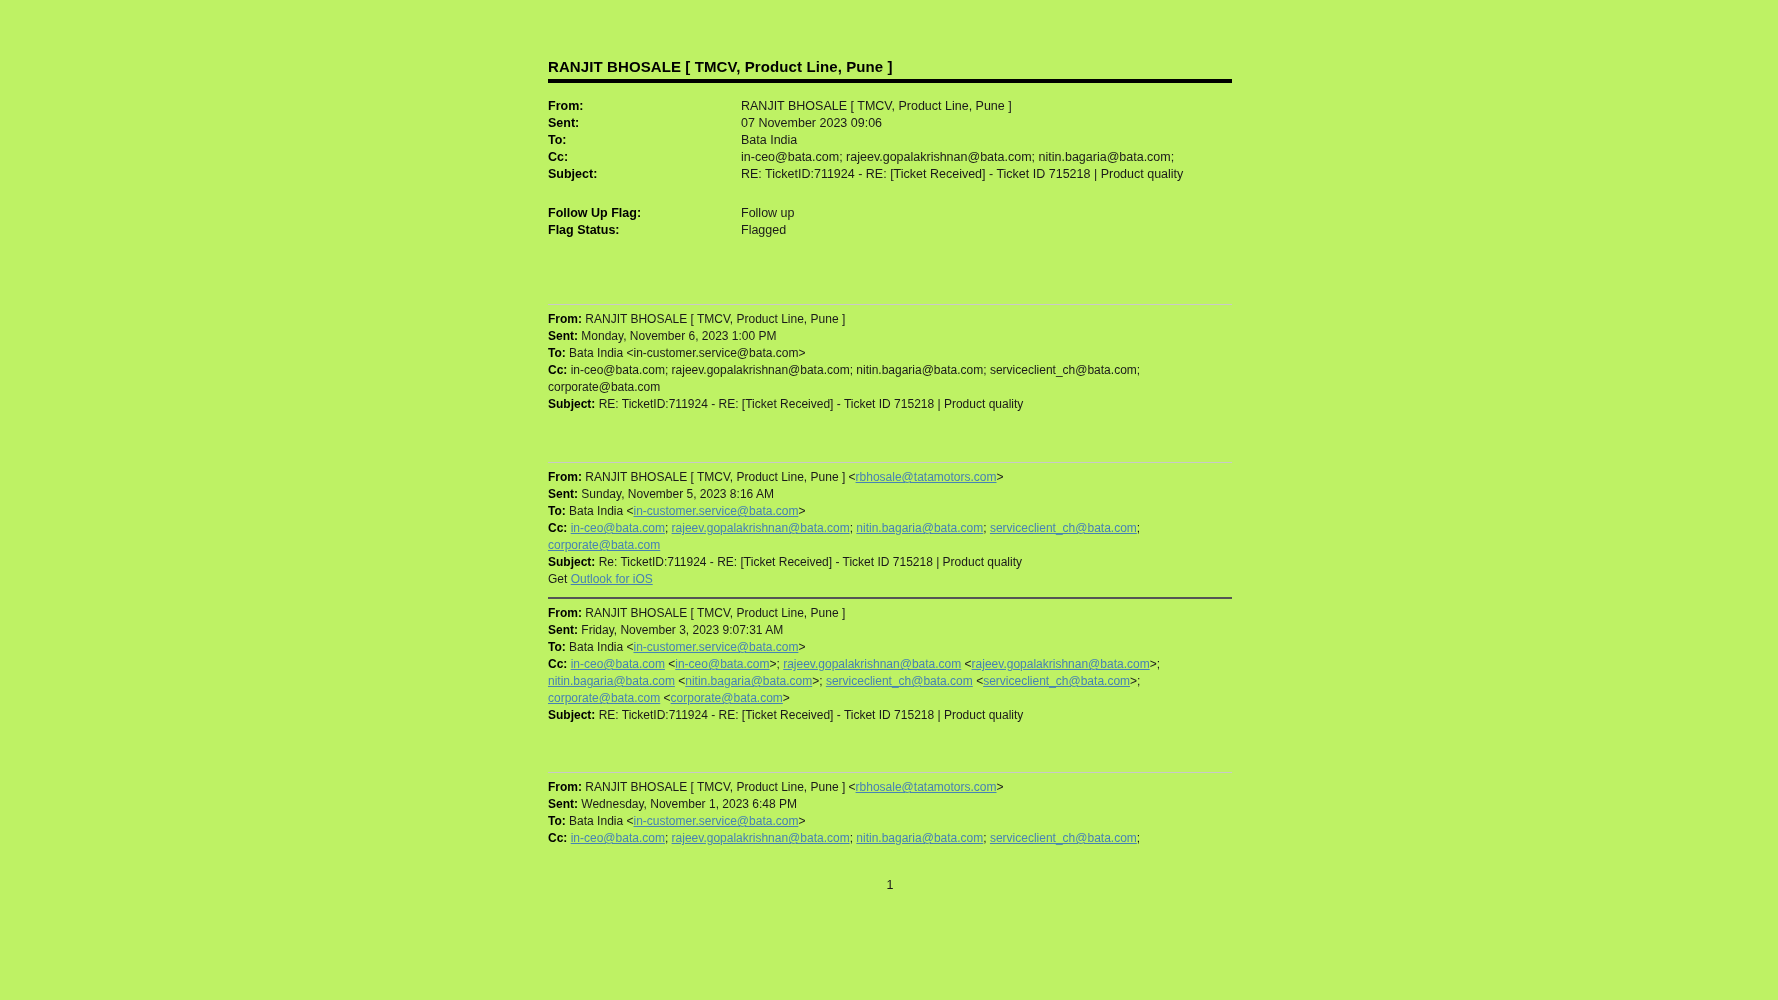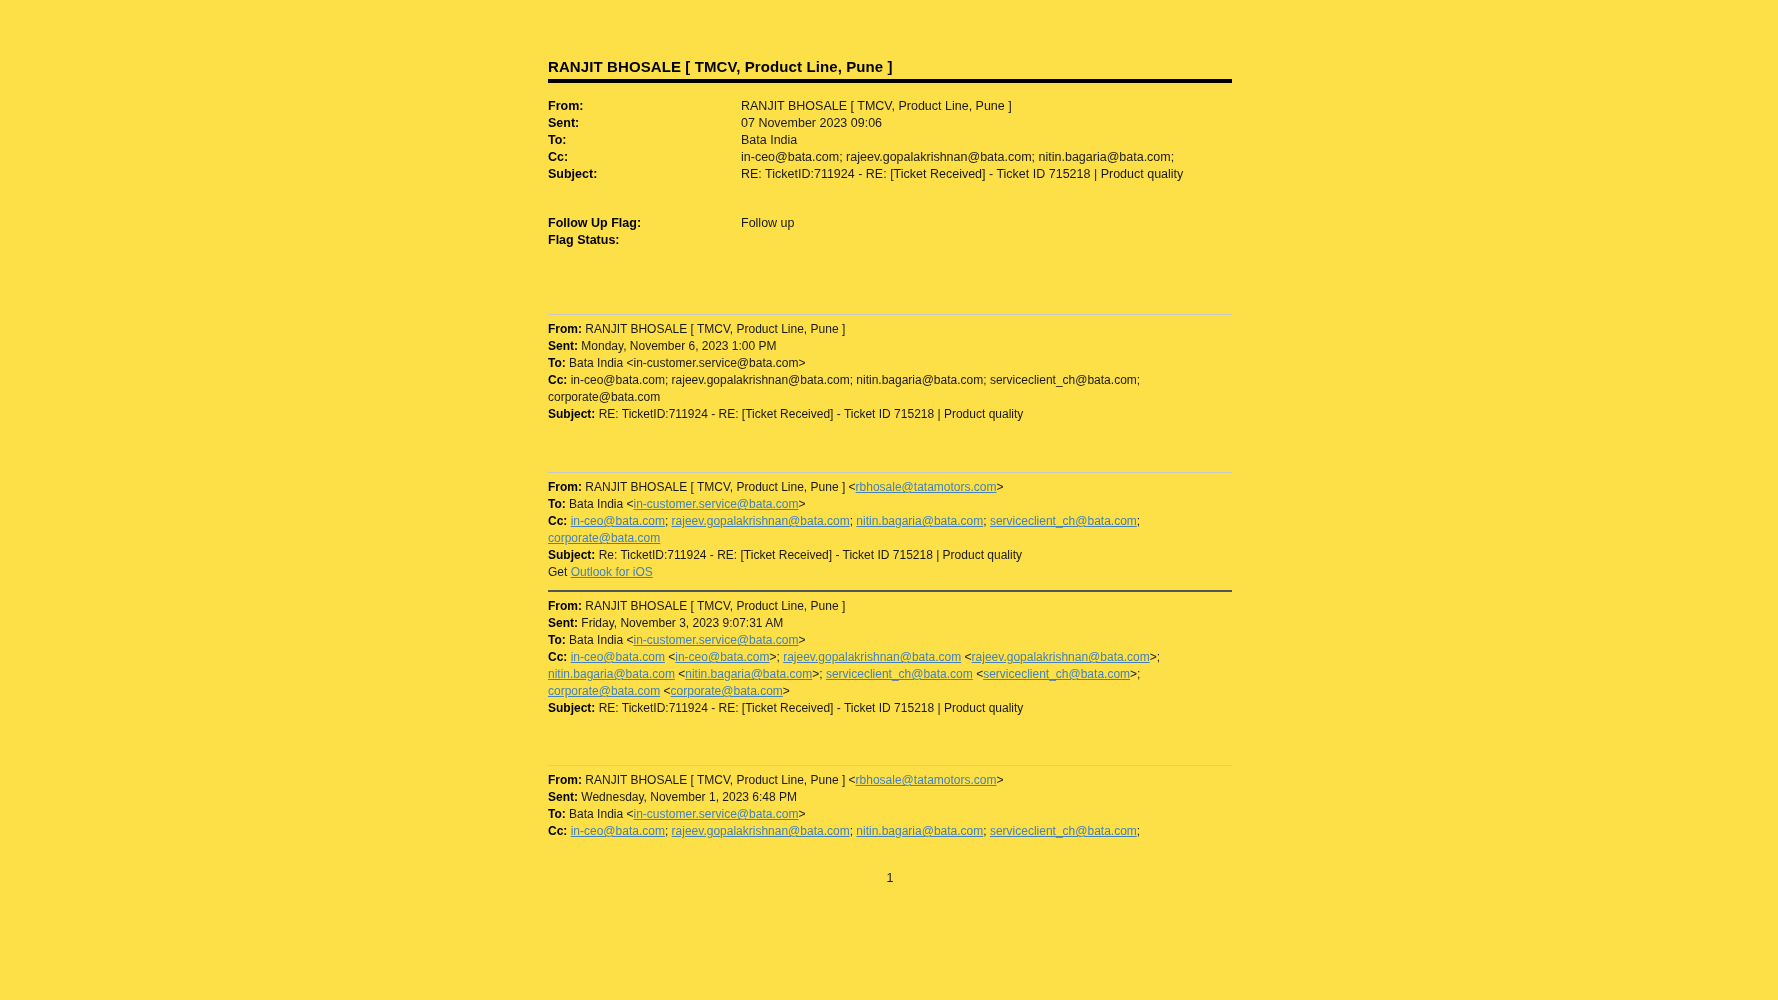--- a/index.html
+++ b/index.html
@@ -5,27 +5,27 @@
   :root{
     --text:#1a1a1a;
     --link:#4682B4;
     --rule:#000000;
     --div-light:#c9c9c9;
     --div-dark:#555555;
   }
   *{box-sizing:border-box;margin:0;padding:0;}
   html,body{width:1778px;height:1000px;overflow:hidden;background:#ffffff;}
   body{font-family:"Liberation Sans", sans-serif;color:var(--text);}
-  .sheet{position:absolute;inset:0;background:#fde047;}
+  .sheet{position:absolute;inset:0;background:#bef264;}
   .content{position:absolute;left:548px;top:57px;width:684px;}
   h1.doc-title{font-size:15px;line-height:19px;font-weight:700;color:#000;letter-spacing:0.1px;}
   .title-rule{height:4px;background:var(--rule);margin-top:3px;}
   .hfields{margin-top:15px;}
   .hrow{display:flex;}
-  .hrow.gap{margin-top:32px;}
+  .hrow.gap{margin-top:22px;}
   .hlabel{width:193px;flex:none;font-weight:700;color:#000;font-size:12.5px;line-height:17px;}
   .hvalue{flex:1;font-size:12.5px;line-height:17px;}
   .hline{white-space:nowrap;}
   #sections > .section:nth-child(1){margin-top:65px;}
   #sections > .section:nth-child(2){margin-top:49px;}
   #sections > .section:nth-child(3){}
   #sections > .section:nth-child(4){margin-top:9px;}
   #sections > .section:nth-child(5){margin-top:48px;}
   .divider{width:100%;margin-bottom:6px;}
   .divider.light{border-top:1px solid var(--div-light);}
@@ -74,35 +74,39 @@
           </div>
         </div>
         <div class="hrow gap">
           <div class="hlabel">Follow Up Flag:</div>
           <div class="hvalue">
             <div class="hline">Follow up</div>
           </div>
         </div>
         <div class="hrow">
           <div class="hlabel">Flag Status:</div>
+          <div class="hvalue">
+            <div class="hline">Flagged</div>
+          </div>
         </div>
       </div>
     <div id="sections">
         <div class="section">
           <div class="divider light"></div>
           <div class="line"><span class="b">From:</span><span> RANJIT BHOSALE [ TMCV, Product Line, Pune ]</span></div>
           <div class="line"><span class="b">Sent:</span><span> Monday, November 6, 2023 1:00 PM</span></div>
           <div class="line"><span class="b">To:</span><span> Bata India &lt;in-customer.service@bata.com&gt;</span></div>
           <div class="line"><span class="b">Cc:</span><span> in-ceo@bata.com; rajeev.gopalakrishnan@bata.com; nitin.bagaria@bata.com; serviceclient_ch@bata.com;</span></div>
           <div class="line"><span>corporate@bata.com</span></div>
           <div class="line"><span class="b">Subject:</span><span> RE: TicketID:711924 - RE: [Ticket Received] - Ticket ID 715218 | Product quality</span></div>
         </div>
         <div class="section">
           <div class="divider light"></div>
           <div class="line"><span class="b">From:</span><span> RANJIT BHOSALE [ TMCV, Product Line, Pune ] &lt;</span><a class="lnk">rbhosale@tatamotors.com</a><span>&gt;</span></div>
+          <div class="line"><span class="b">Sent:</span><span> Sunday, November 5, 2023 8:16 AM</span></div>
           <div class="line"><span class="b">To:</span><span> Bata India &lt;</span><a class="lnk">in-customer.service@bata.com</a><span>&gt;</span></div>
           <div class="line"><span class="b">Cc:</span><span> </span><a class="lnk">in-ceo@bata.com</a><span>; </span><a class="lnk">rajeev.gopalakrishnan@bata.com</a><span>; </span><a class="lnk">nitin.bagaria@bata.com</a><span>; </span><a class="lnk">serviceclient_ch@bata.com</a><span>;</span></div>
           <div class="line"><a class="lnk">corporate@bata.com</a></div>
           <div class="line"><span class="b">Subject:</span><span> Re: TicketID:711924 - RE: [Ticket Received] - Ticket ID 715218 | Product quality</span></div>
         </div>
         <div class="section">
           <div class="line"><span>Get </span><a class="lnk">Outlook for iOS</a></div>
         </div>
         <div class="section">
           <div class="divider dark"></div>

